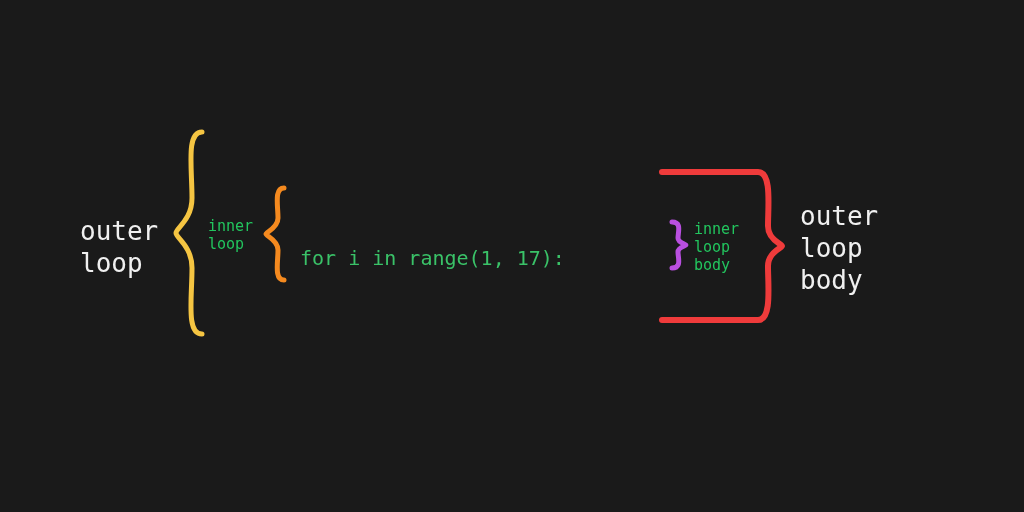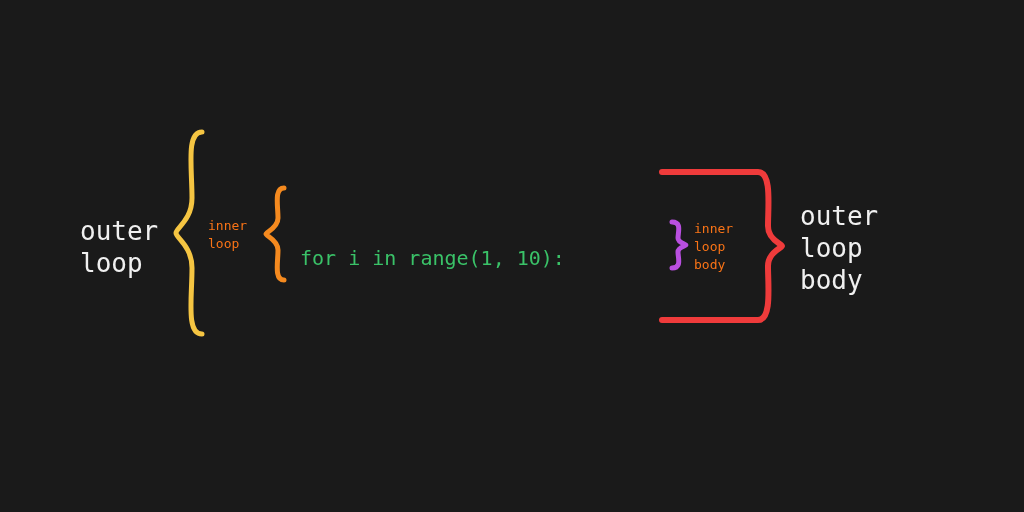--- a/index.html
+++ b/index.html
@@ -1,26 +1,26 @@
 <!DOCTYPE html>
 <html><head>
 <meta charset="utf-8">
 <style>
   html,body{margin:0;padding:0;width:1024px;height:512px;background:#1a1a1a;overflow:hidden}
   body{position:relative;font-family:ui-monospace,Menlo,Consolas,monospace}
   .code{position:absolute;left:300px;top:138px;font-size:20px;line-height:48px;color:#3ac268;white-space:pre}
   .lbl{position:absolute;color:#f0f0f0;font-size:26px;line-height:32px;white-space:pre}
-  .lbl-sm{position:absolute;color:#f97316;font-size:13px;line-height:18px;white-space:pre}
+  .lbl-sm{position:absolute;color:#22c55e;font-size:15px;line-height:18px;white-space:pre}
   .brace{position:absolute;font-family:ui-monospace,monospace;transform-origin:center center}
 </style>
 </head>
 <body>
 
 <div class="code">
-  <div>for i in range(1, 10):</div>
+  <div>for i in range(1, 17):</div>
   
   
 </div>
 
 <div class="lbl" style="left:80px;top:215px">outer
 loop</div>
 
 <div class="lbl-sm" style="left:208px;top:217px">inner
 loop</div>
 

